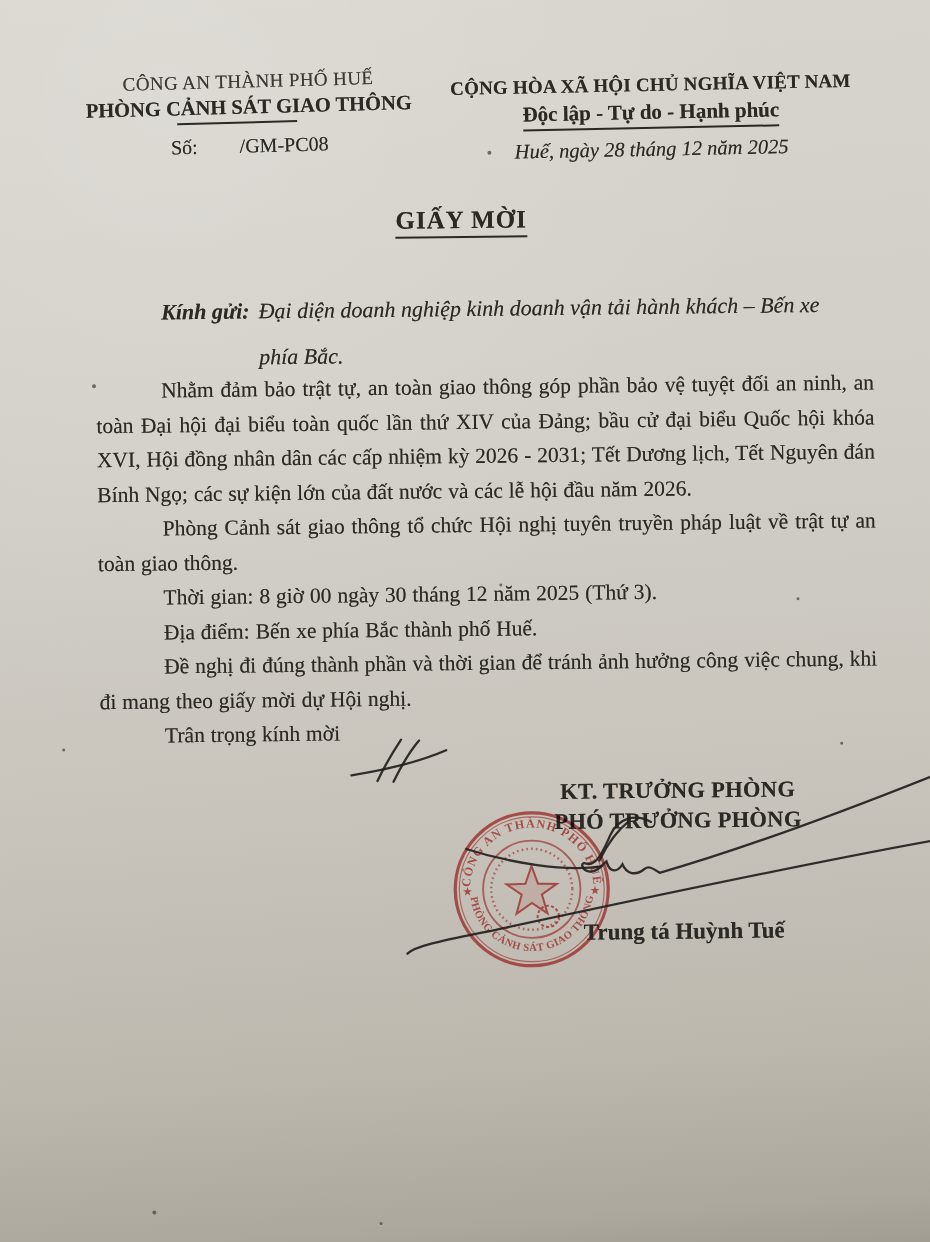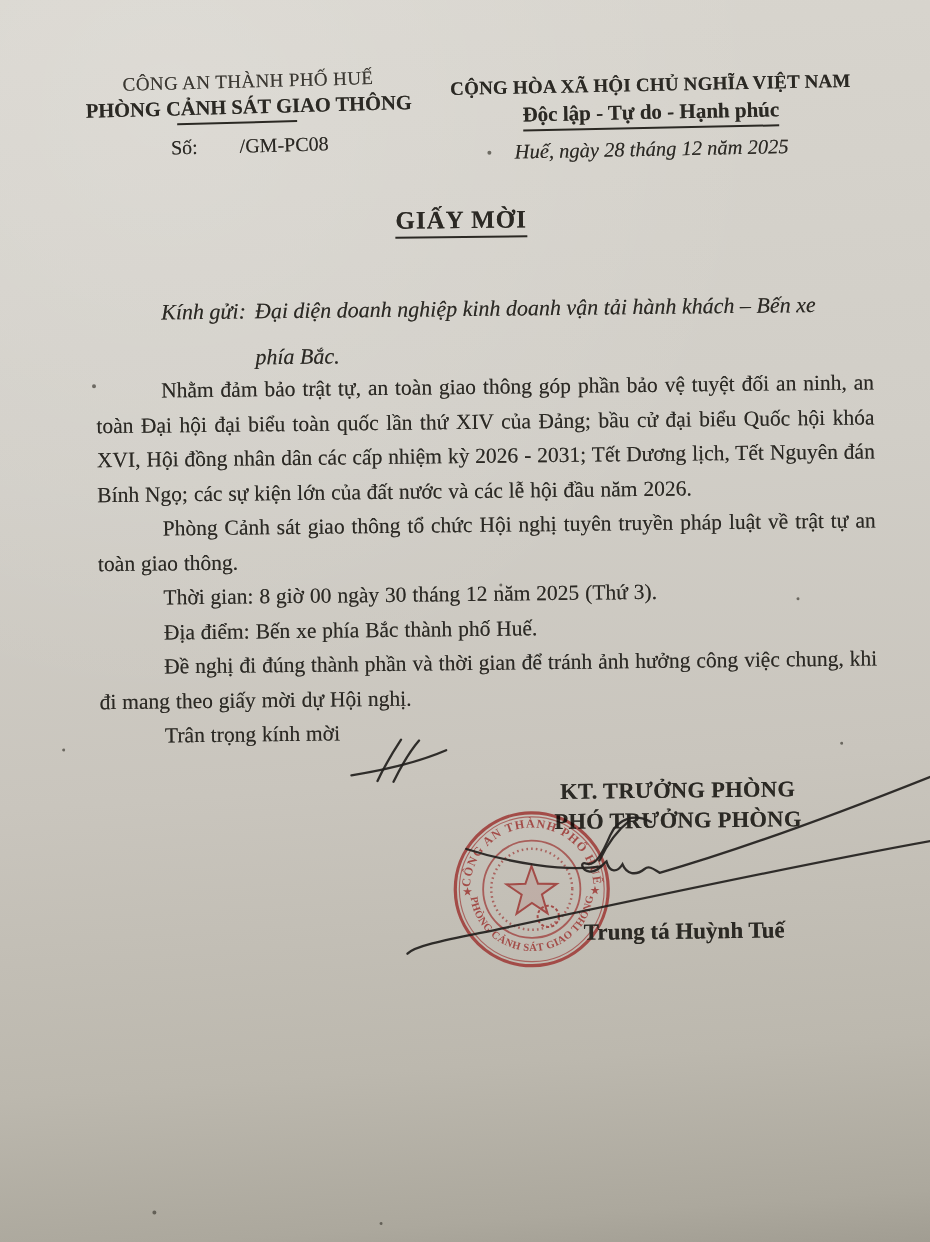--- a/index.html
+++ b/index.html
@@ -25,21 +25,21 @@
   .hdr-right .l1{font-size:19px;font-weight:bold;letter-spacing:.2px;}
   .hdr-right .l2{display:inline-block;font-size:21px;font-weight:bold;margin-top:4px;padding-bottom:2px;border-bottom:2px solid var(--ink);}
   .hdr-right .date{font-size:20.5px;font-style:italic;margin-top:9px;}
 
   
   .title-wrap{position:absolute;left:0;top:206px;width:930px;text-align:center;}
   .title-wrap span{display:inline-block;font-size:25px;font-weight:bold;letter-spacing:1px;padding-bottom:2px;border-bottom:2.5px solid var(--ink);}
 
   
   .recipient{position:absolute;left:164px;top:286px;width:660px;font-style:italic;font-size:22px;line-height:46px;display:flex;align-items:flex-start;}
-  .recipient .lbl{font-weight:normal;white-space:nowrap;margin-right:9px;}
+  .recipient .lbl{font-weight:bold;white-space:nowrap;margin-right:9px;}
   .recipient .txt{width:618px;}
 
   
   .body-text{position:absolute;left:98px;top:370px;width:778px;font-size:21.5px;line-height:34.5px;text-align:justify;}
   .body-text p{margin:0;text-indent:65px;word-spacing:.5px;}
   .body-text p.oneliner{text-align:left;}
   .closing{margin:0;text-indent:65px;text-align:left;}
 
   
   .sig-block{position:absolute;left:480px;top:780px;width:390px;text-align:center;}

